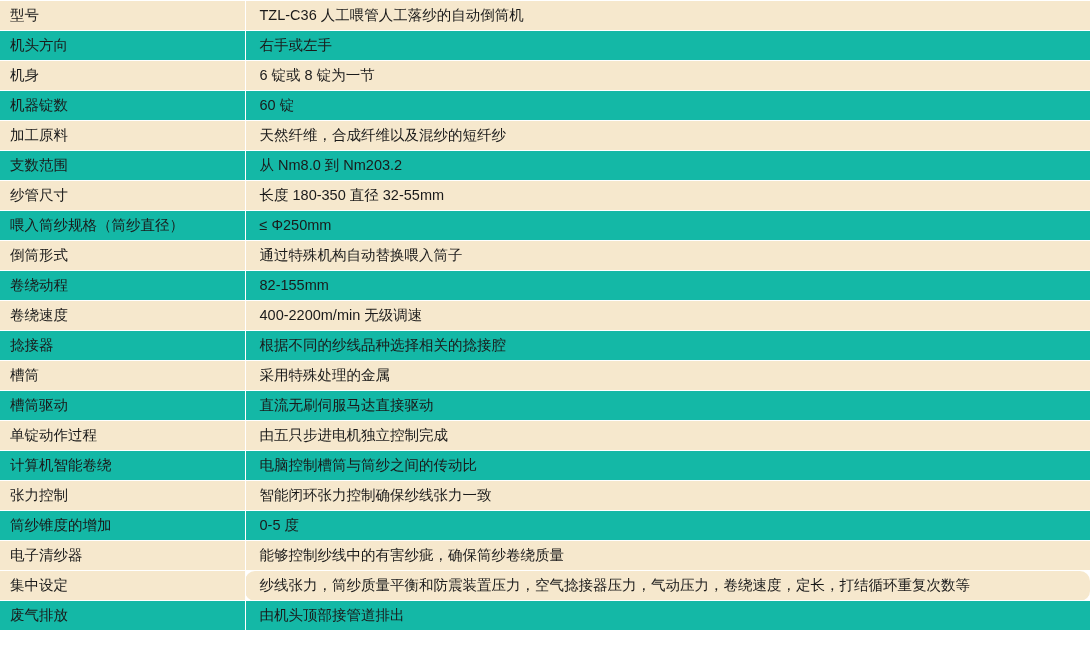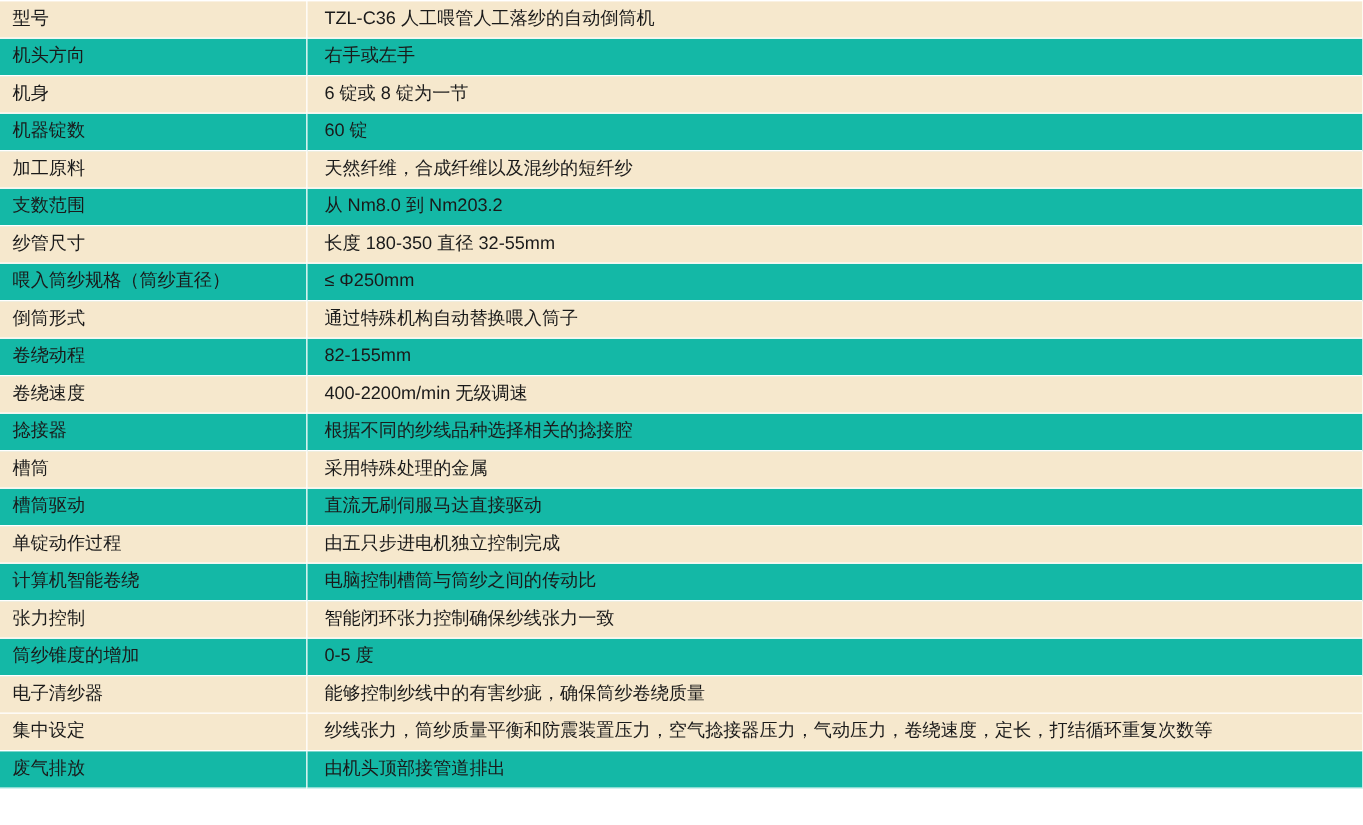--- a/index.html
+++ b/index.html
@@ -43,20 +43,21 @@
     padding-right: 6px;
     border-right: 1px solid #ffffff;
     white-space: nowrap;
   }
   .spec-table td.value {
     padding-left: 14px;
     padding-right: 10px;
   }
   .spec-table td.value.wrap {
     white-space: normal;
+    border-radius: 10px;
   }
 </style>
 </head>
 <body>
 
 <table class="spec-table">
   <colgroup>
     <col class="label-col">
     <col class="value-col">
   </colgroup>

